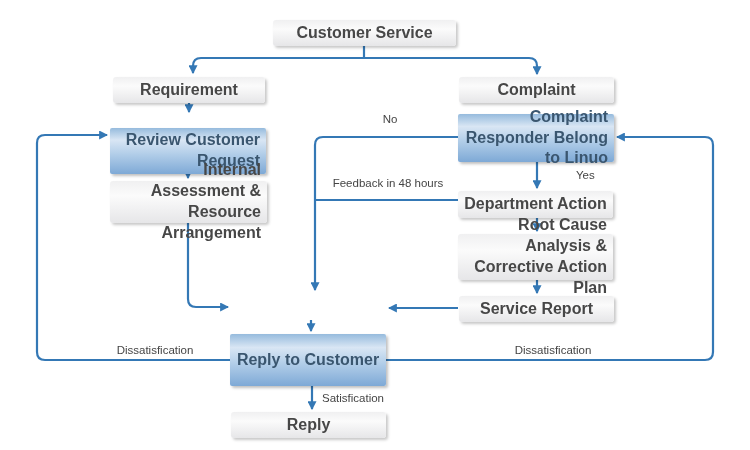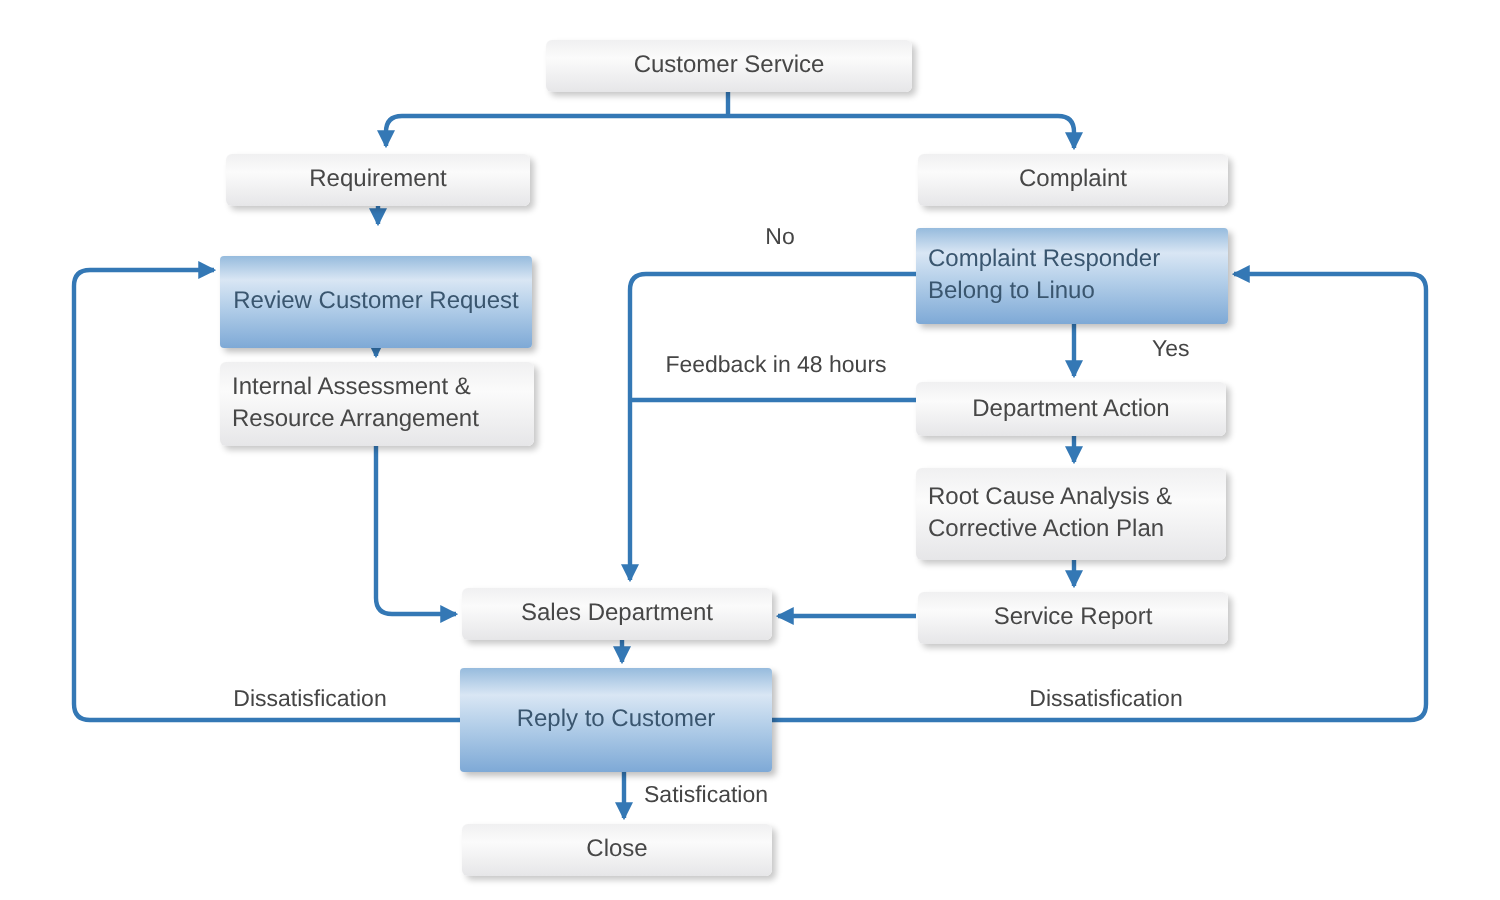--- a/index.html
+++ b/index.html
@@ -3,21 +3,21 @@
 <meta charset="utf-8">
 <style>
   html,body { margin:0; padding:0; background:#ffffff; }
   .canvas {
     position:relative; width:750px; height:450px; background:#ffffff;
     font-family:"Liberation Sans", sans-serif; overflow:hidden;
   }
   .connectors { position:absolute; left:0; top:0; width:750px; height:450px; pointer-events:none; }
   .node {
     position:absolute; display:flex; align-items:center; justify-content:center;
-    text-align:left; font-size:12px; line-height:1.3; padding:2px 6px; box-sizing:border-box;
+    text-align:right; font-size:16px; line-height:1.3; padding:2px 6px; box-sizing:border-box;font-weight:bold;
   }
   .node.gray {
     background:linear-gradient(180deg,#f0f0f1 0%,#fbfbfb 35%,#e6e6e8 100%);
     color:#474747; border-radius:3px;
     box-shadow:2px 2px 3px rgba(0,0,0,0.22);
   }
   .node.blue {
     background:linear-gradient(180deg,#96bbdd 0%,#d9e6f4 26%,#b4cfe9 55%,#7ea9d6 100%);
     color:#3a566f; border-radius:2px;
     box-shadow:2px 2px 3px rgba(0,0,0,0.25);
@@ -85,25 +85,24 @@
   <div class="node gray" style="left:459px; top:77px; width:155px; height:26px;">Complaint</div>
 
   <div class="node blue" style="left:458px; top:114px; width:156px; height:48px;">Complaint Responder Belong to Linuo</div>
 
   <div class="node gray" style="left:458px; top:191px; width:155px; height:27px;">Department Action</div>
 
   <div class="node gray" style="left:458px; top:234px; width:155px; height:46px;">Root Cause Analysis &amp; Corrective Action Plan</div>
 
   <div class="node gray" style="left:459px; top:296px; width:155px; height:26px;">Service Report</div>
 
-  <div class="node gray" style="left:231px; top:294px; width:155px; height:26px;">Sales Department</div>
 
   <div class="node blue" style="left:230px; top:334px; width:156px; height:52px;">Reply to Customer</div>
 
-  <div class="node gray" style="left:231px; top:412px; width:155px; height:26px;">Close</div>
+  <div class="node gray" style="left:231px; top:412px; width:155px; height:26px;">Reply</div>
 
   <div class="edge-label center" style="left:360px; top:113px; width:60px;">No</div>
 
   <div class="edge-label center" style="left:308px; top:177px; width:160px;">Feedback in 48 hours</div>
 
   <div class="edge-label" style="left:576px; top:169px;">Yes</div>
 
   <div class="edge-label center" style="left:85px; top:344px; width:140px;">Dissatisfication</div>
 
   <div class="edge-label center" style="left:483px; top:344px; width:140px;">Dissatisfication</div>

